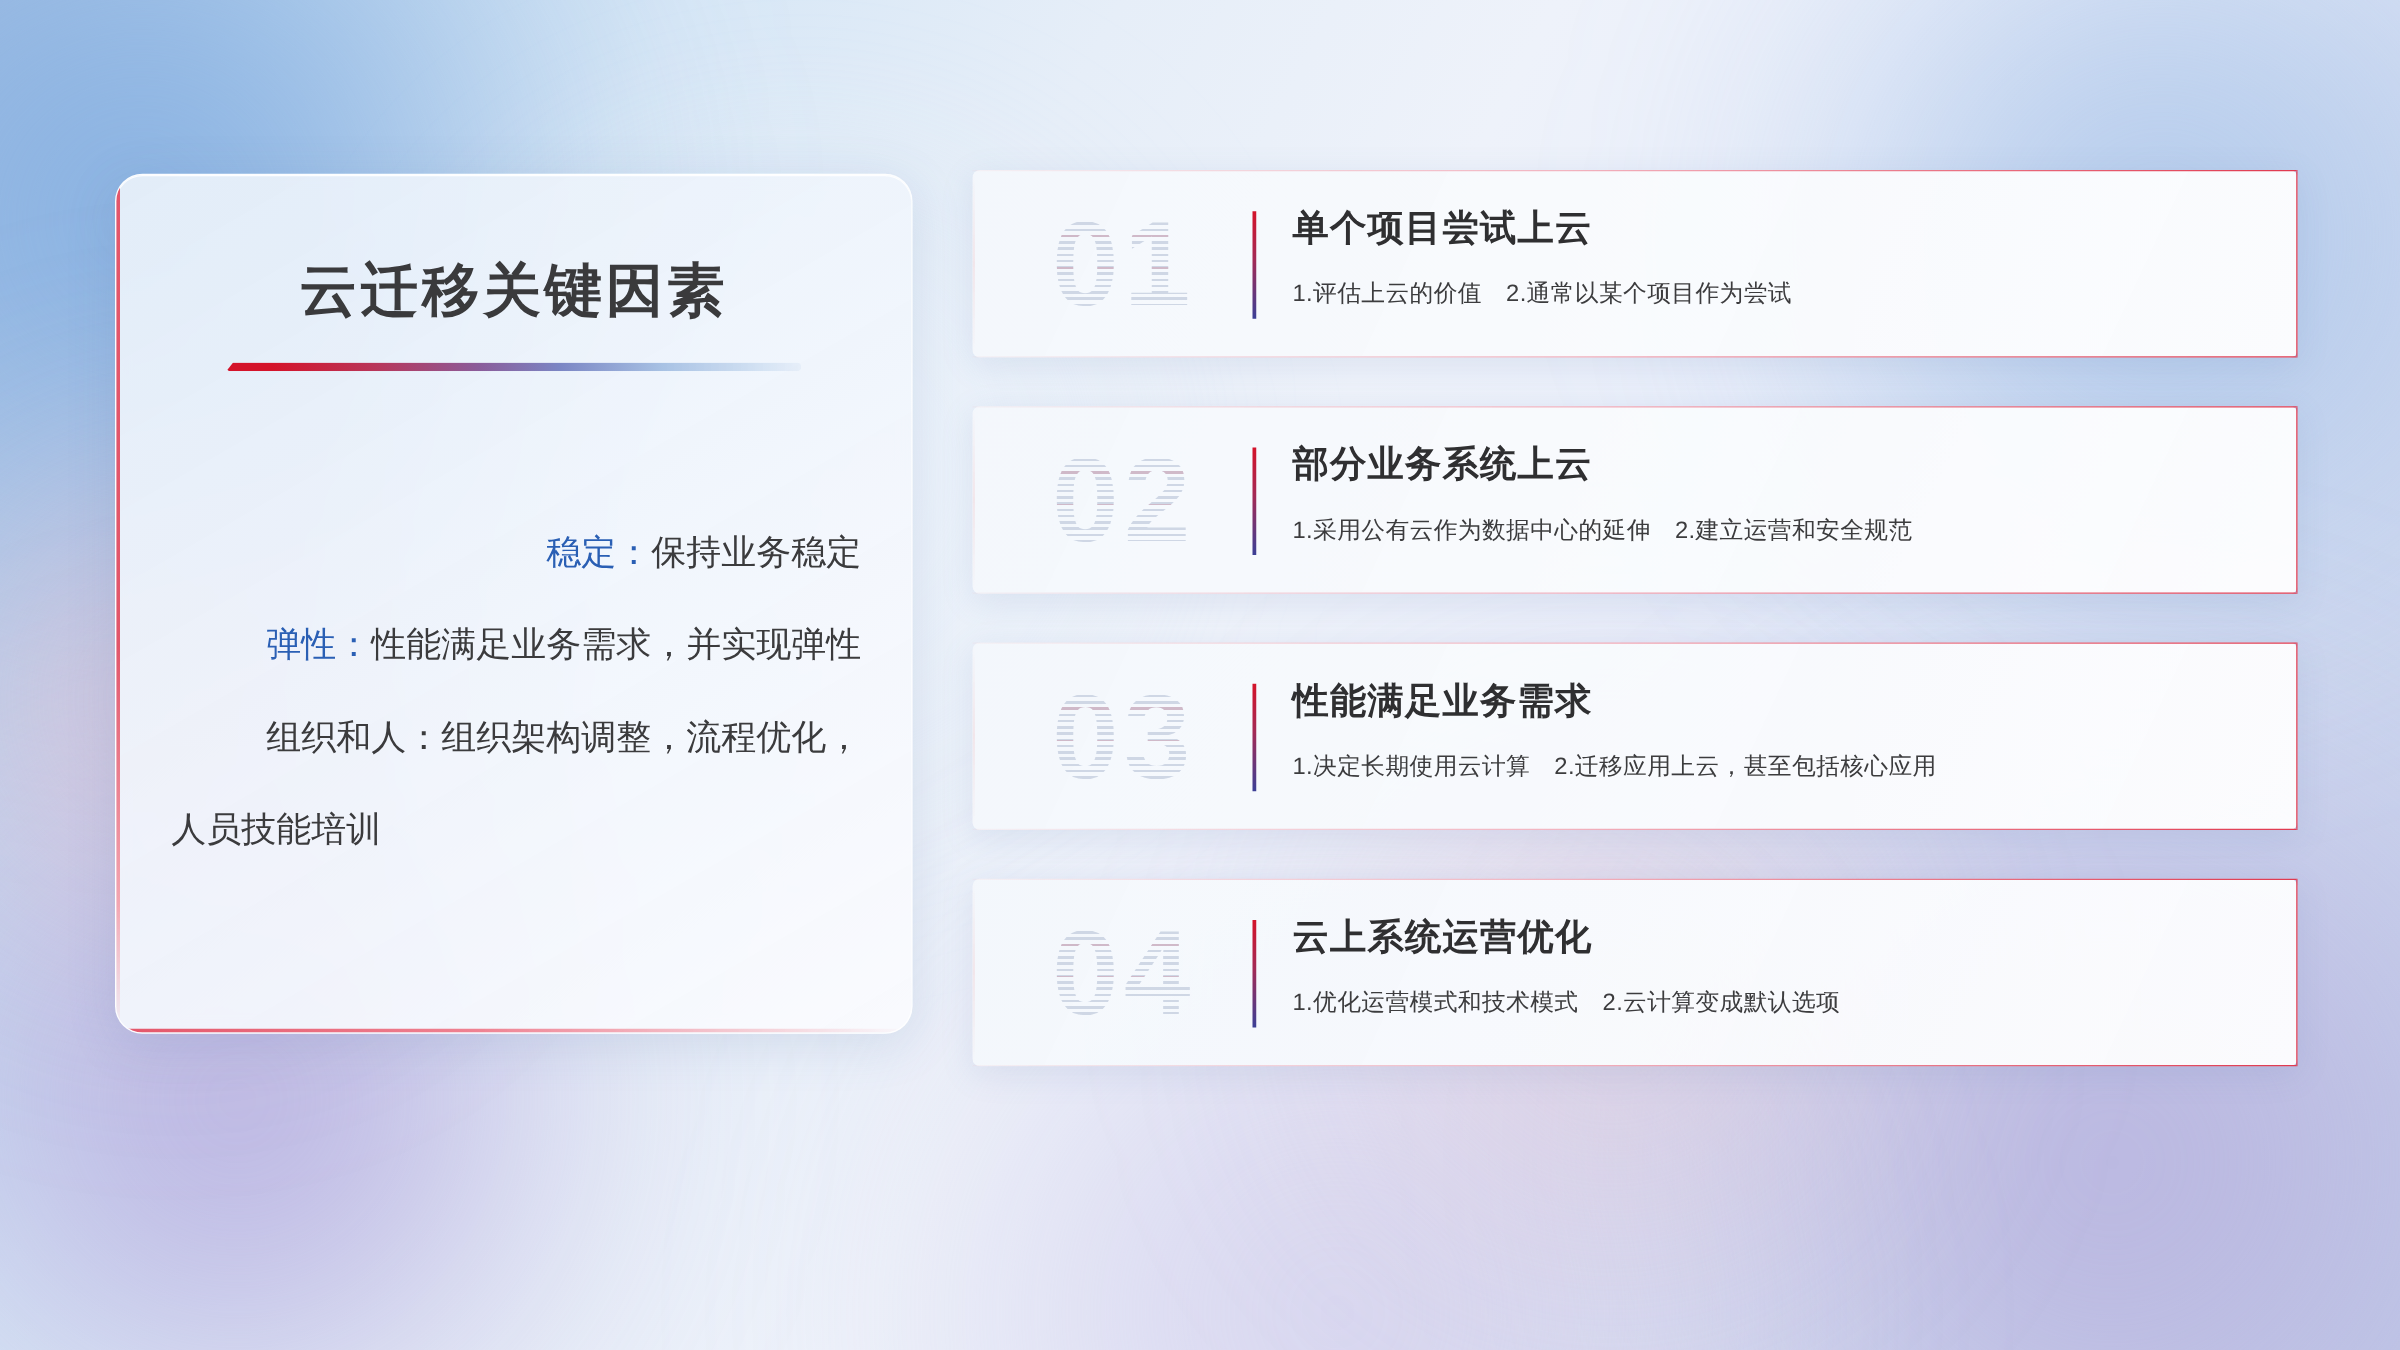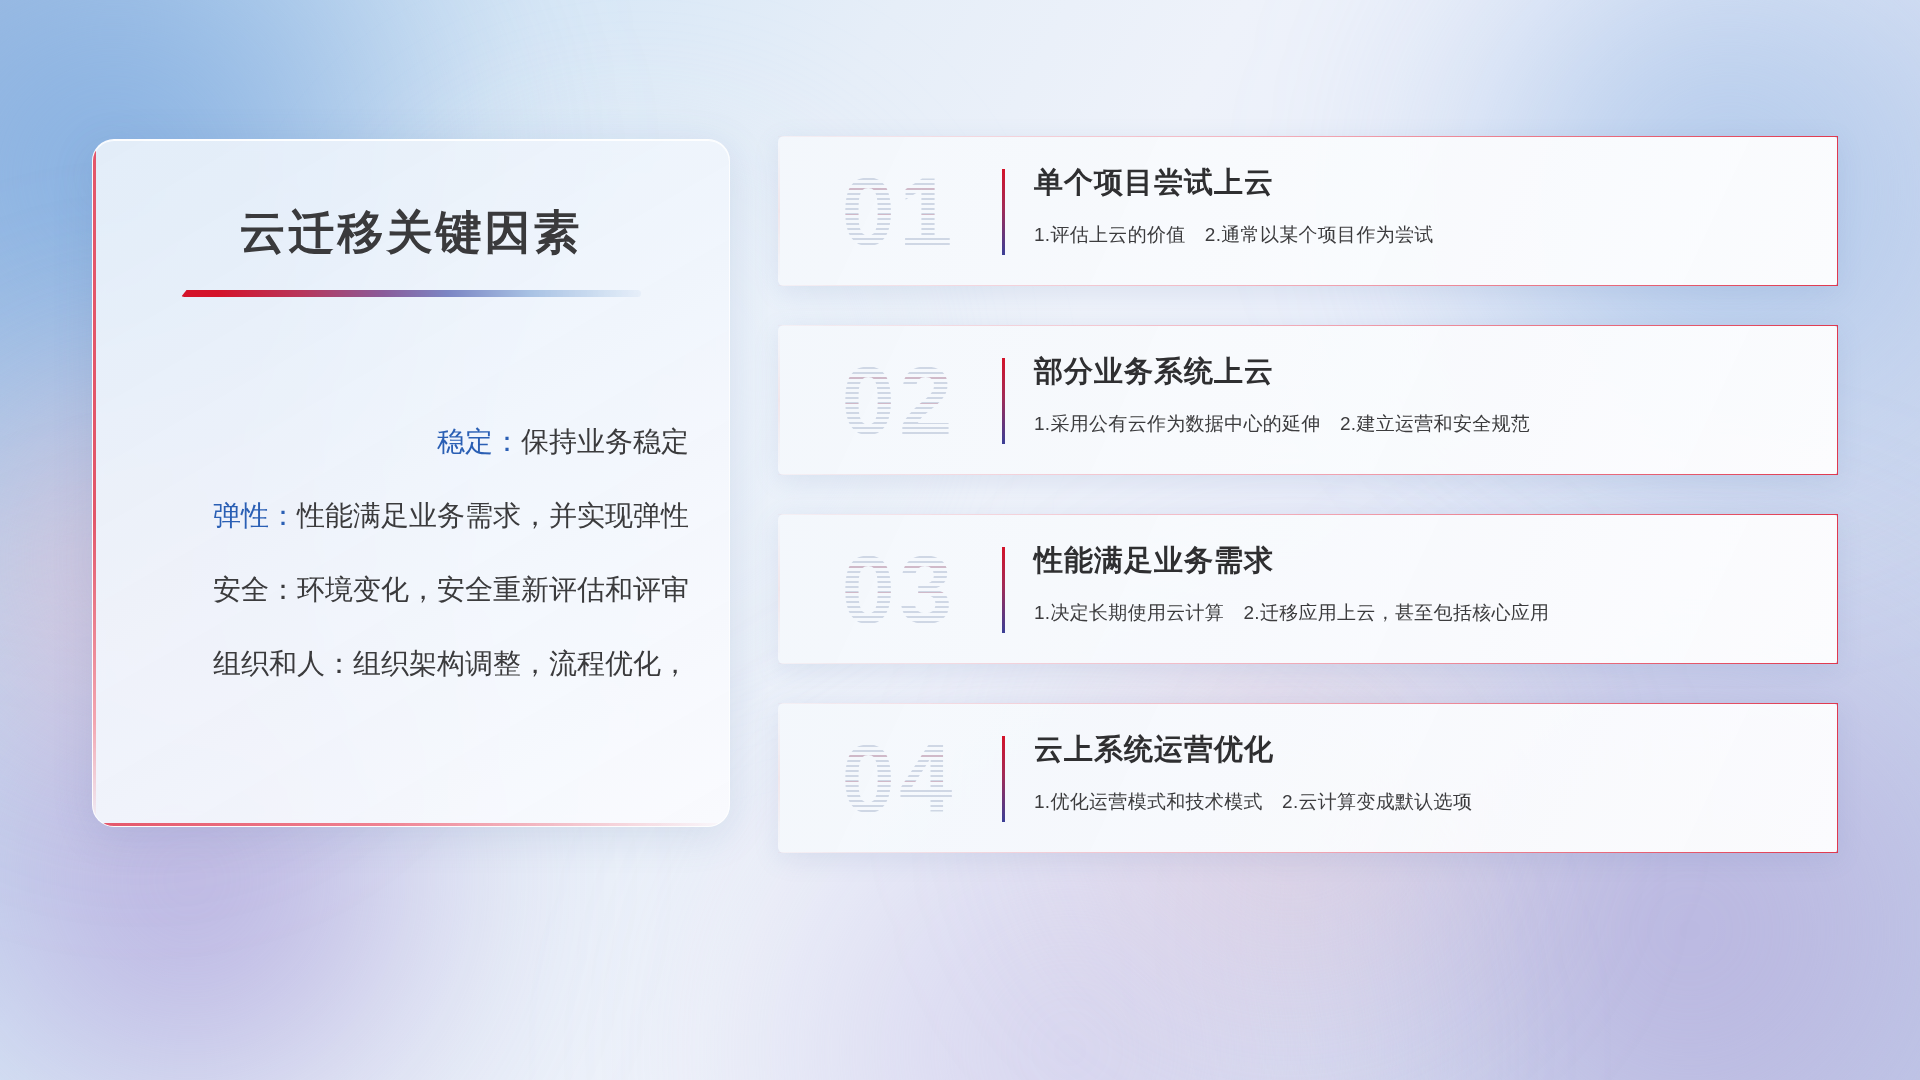--- a/index.html
+++ b/index.html
@@ -152,25 +152,23 @@
   <div class="title-rule"></div>
 
   <div class="factor-list">
     <div class="factor-line blue">
       <span class="k">稳定：</span><span class="v">保持业务稳定</span>
     </div>
     <div class="factor-line blue">
       <span class="k">弹性：</span><span class="v">性能满足业务需求，并实现弹性</span>
     </div>
     <div class="factor-line dark">
-      <span class="k">安全：</span><span class="v">环境变化，安全重新评估和评审</span>
-    </div>
-    <div class="factor-line dark">
       <span class="k">组织和人：</span><span class="v">组织架构调整，流程优化，</span>
     </div>
+    <div class="factor-cont">人员技能培训</div>
   </div>
 </section>
 
 <section id="cards">
 
   <article class="card">
     <div class="card-num">
       <span>01</span>
       <span class="tint">01</span>
     </div>

